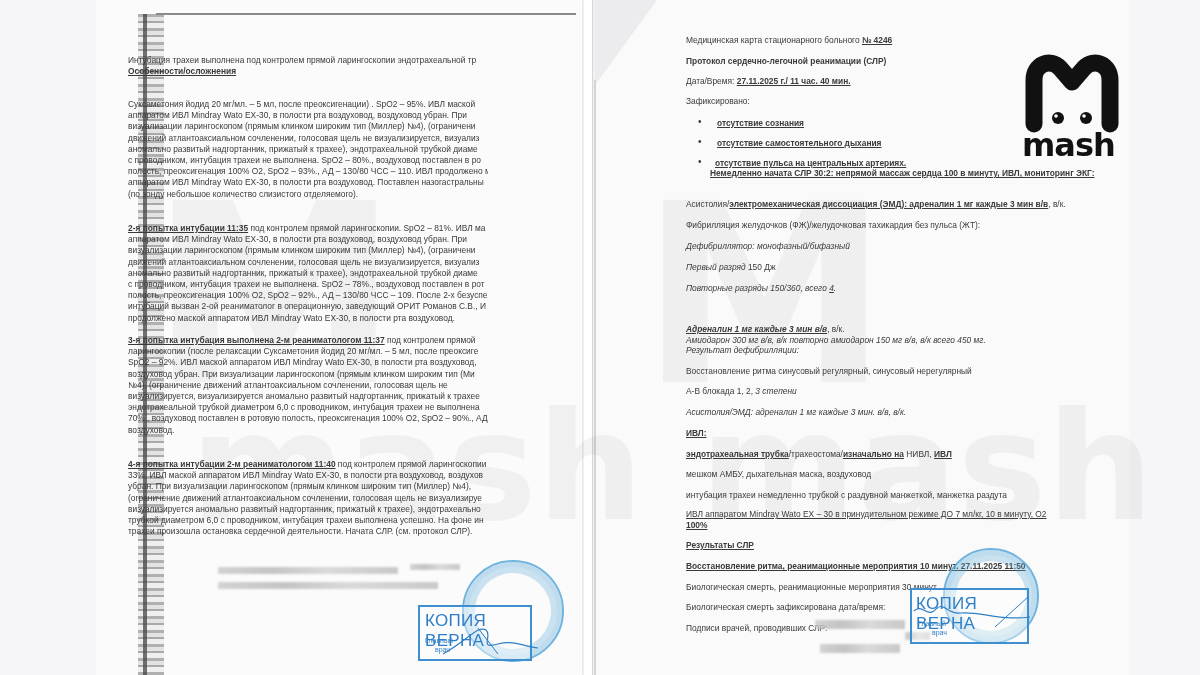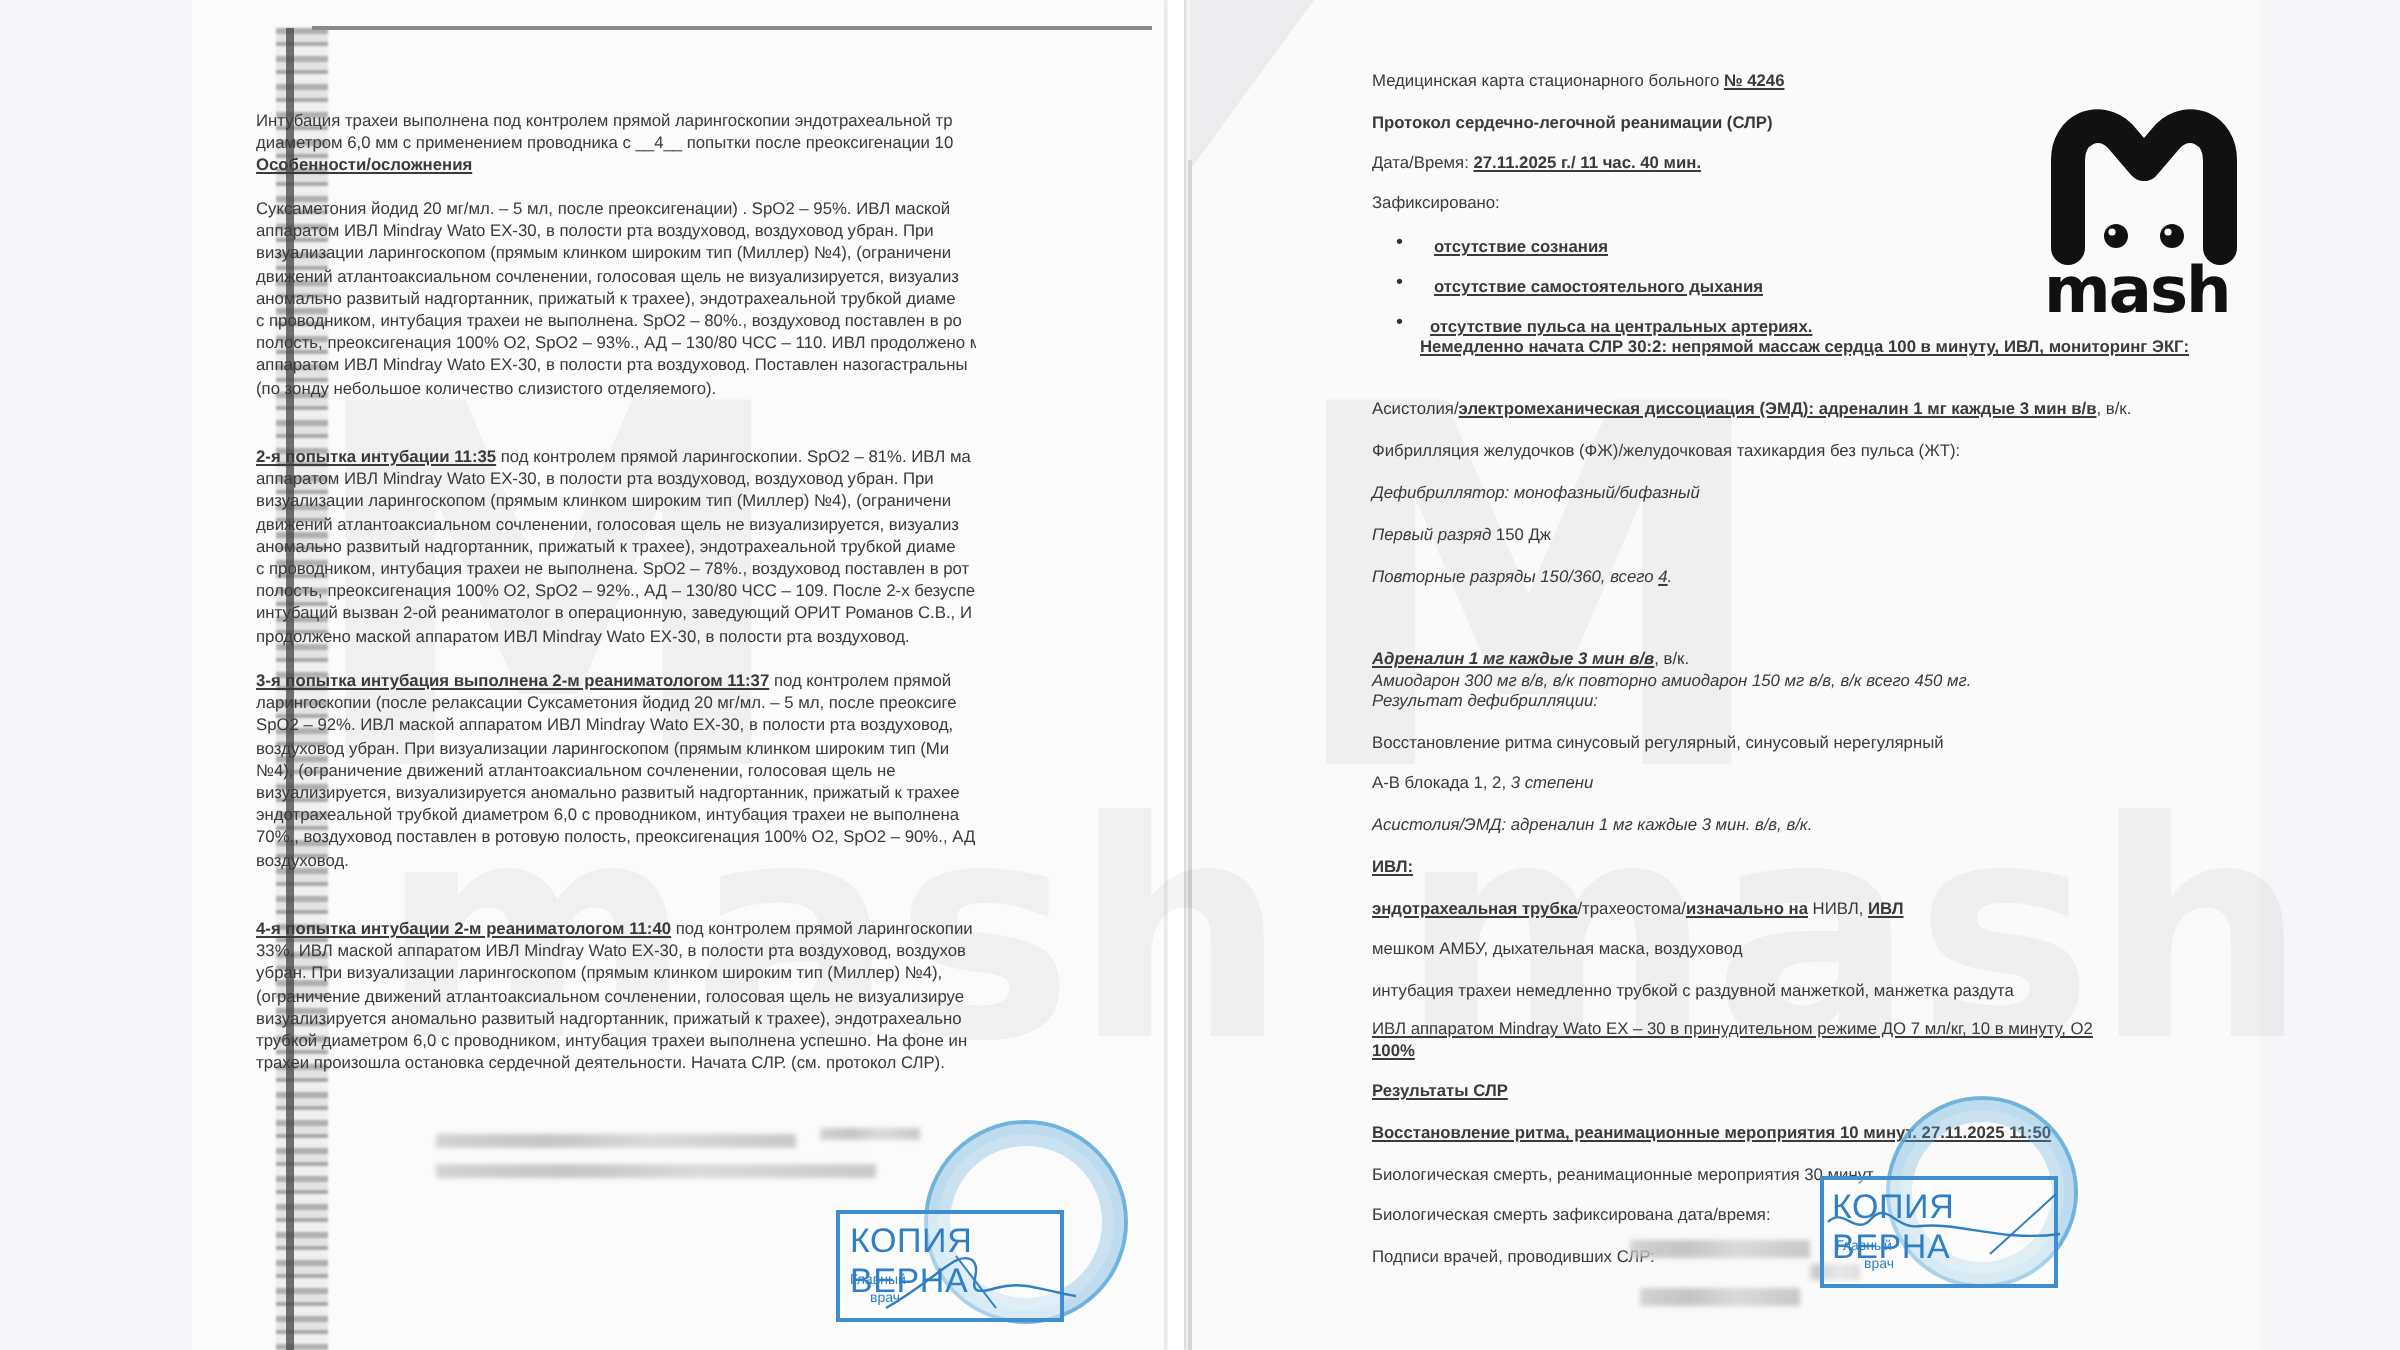--- a/index.html
+++ b/index.html
@@ -91,21 +91,20 @@
 <div class="fold"></div>
 <div class="fold-line"></div>
 
 <div class="wm" style="left:150px; top:150px; font-size:250px;">M</div>
 <div class="wm" style="left:640px; top:150px; font-size:250px;">M</div>
 <div class="wm" style="left:190px; top:380px; font-size:150px;">mash</div>
 <div class="wm" style="left:700px; top:380px; font-size:150px;">mash</div>
 
 <div class="lp" style="top:55px;">
   <span class="line">Интубация трахеи выполнена под контролем прямой ларингоскопии эндотрахеальной тр</span>
-  <span class="line">диаметром 6,0 мм с применением проводника с __4__ попытки после преоксигенации 10</span>
   <span class="line u">Особенности/осложнения</span>
 </div>
 
 <div class="lp" style="top:99px;">
   <span class="line">Суксаметония йодид 20 мг/мл. – 5 мл, после преоксигенации) . SpO2 – 95%. ИВЛ маской</span>
   <span class="line">аппаратом ИВЛ  Mindray Wato EX-30, в полости рта воздуховод, воздуховод убран. При</span>
   <span class="line">визуализации ларингоскопом (прямым клинком широким тип (Миллер) №4), (ограничени</span>
   <span class="line">движений атлантоаксиальном сочленении, голосовая щель не визуализируется, визуализ</span>
   <span class="line">аномально развитый надгортанник, прижатый к трахее), эндотрахеальной трубкой диаме</span>
   <span class="line">с проводником, интубация трахеи не выполнена. SpO2 – 80%., воздуховод поставлен в ро</span>

